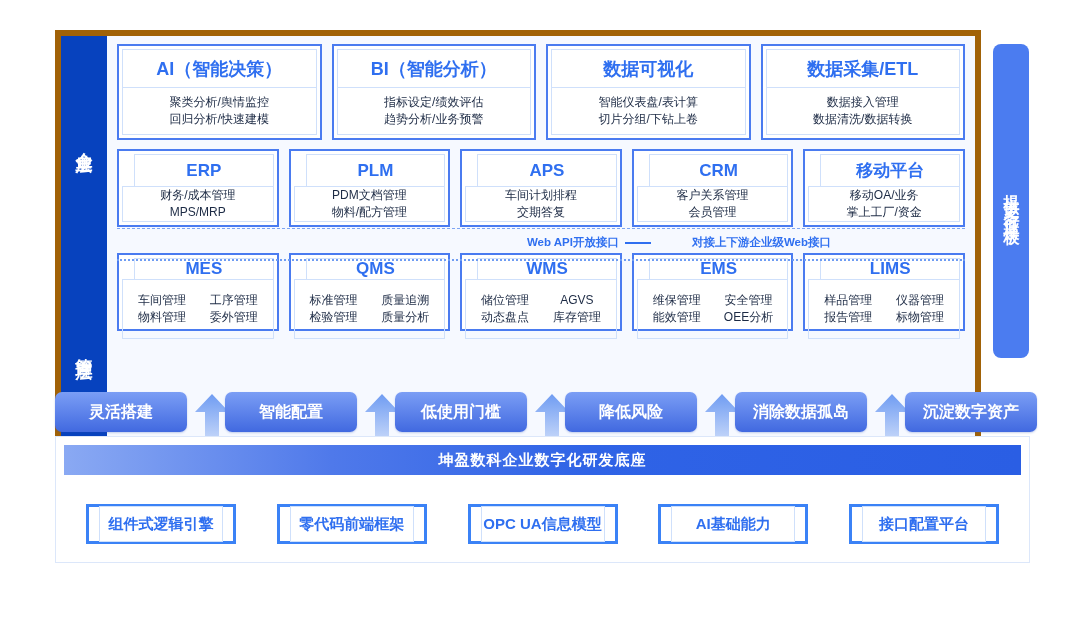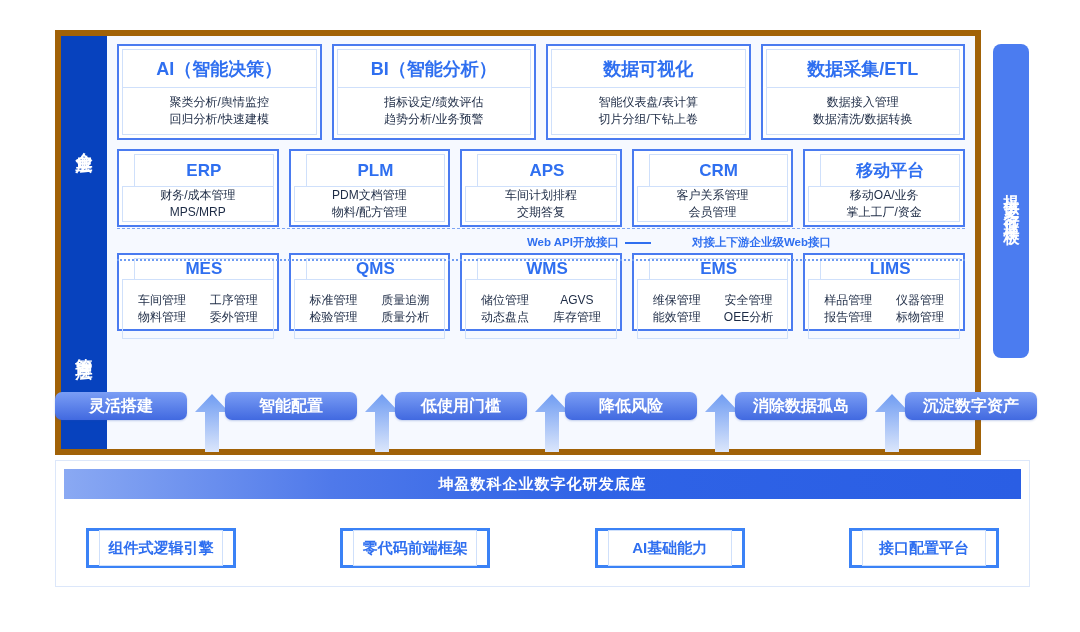--- a/index.html
+++ b/index.html
@@ -94,33 +94,33 @@
   }
   #side-pill .t{
     color:#fff;font-weight:bold;font-size:16px;letter-spacing:5px;
     writing-mode:vertical-rl;
   }
   
   #benefits{
     position:absolute;left:55px;top:392px;width:975px;height:50px;
   }
   .benefit{
-    position:absolute;top:0;height:28px;
+    position:absolute;top:0;height:40px;
     border-radius:7px;
     background:linear-gradient(180deg,#7b9ef5 0%,#4169e0 100%);
     color:#fff;font-weight:bold;font-size:16px;
     display:flex;align-items:center;justify-content:center;
     box-shadow:0 1px 2px rgba(40,80,180,.25);
   }
   .arrow{
     position:absolute;bottom:-10px;width:34px;height:58px;
   }
   
   #base-wrap{
-    position:absolute;left:55px;top:460px;width:975px;height:127px;
+    position:absolute;left:55px;top:436px;width:975px;height:127px;
     border:1px solid #dce7fa;background:#fff;box-sizing:border-box;
     padding:8px;
   }
   #base-bar{
     height:30px;width:100%;
     background:linear-gradient(90deg,#8aa9f3 0%,#4f79ea 28%,#2f63e6 55%,#2a5ee4 100%);
     color:#fff;font-weight:bold;font-size:15px;
     display:flex;align-items:center;justify-content:center;
     letter-spacing:1px;
   }
@@ -324,19 +324,22 @@
 <div id="base-wrap">
   <div id="base-bar">坤盈数科企业数字化研发底座</div>
   <div id="base-items">
     <div class="base-chip">
       <span class="inner">组件式逻辑引擎</span>
     </div>
     <div class="base-chip">
       <span class="inner">零代码前端框架</span>
     </div>
     <div class="base-chip">
+      <span class="inner">OPC UA信息模型</span>
+    </div>
+    <div class="base-chip">
       <span class="inner">AI基础能力</span>
     </div>
     <div class="base-chip">
       <span class="inner">接口配置平台</span>
     </div>
   </div>
 </div>
 
 </body></html>

